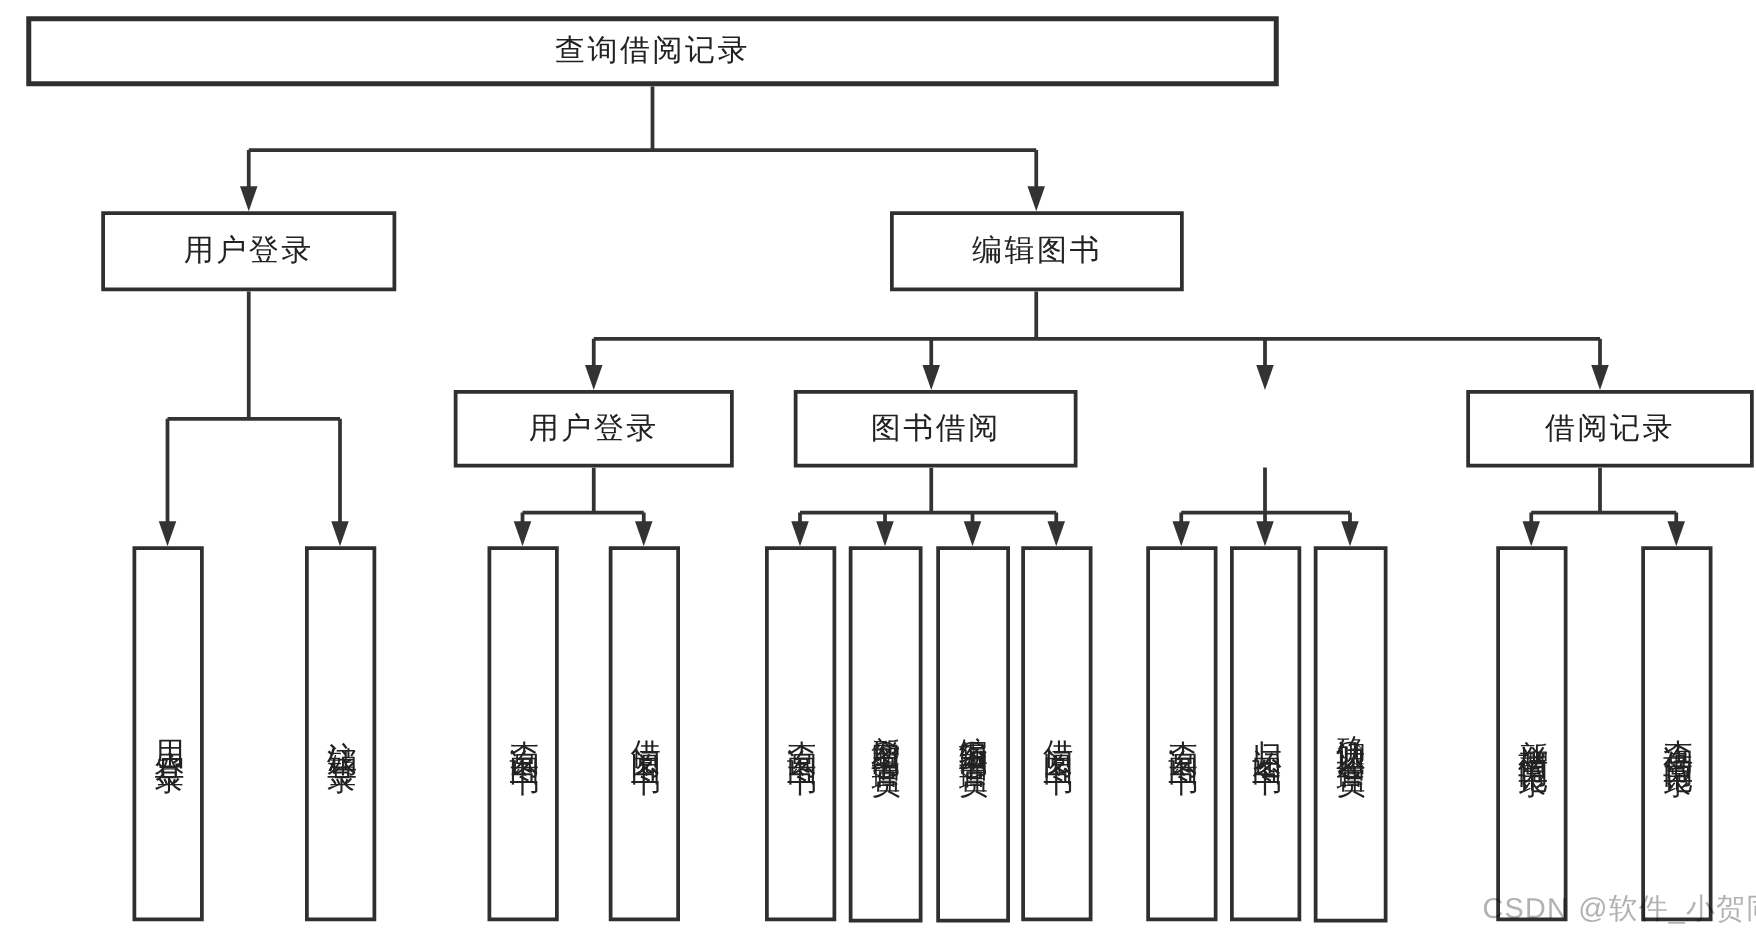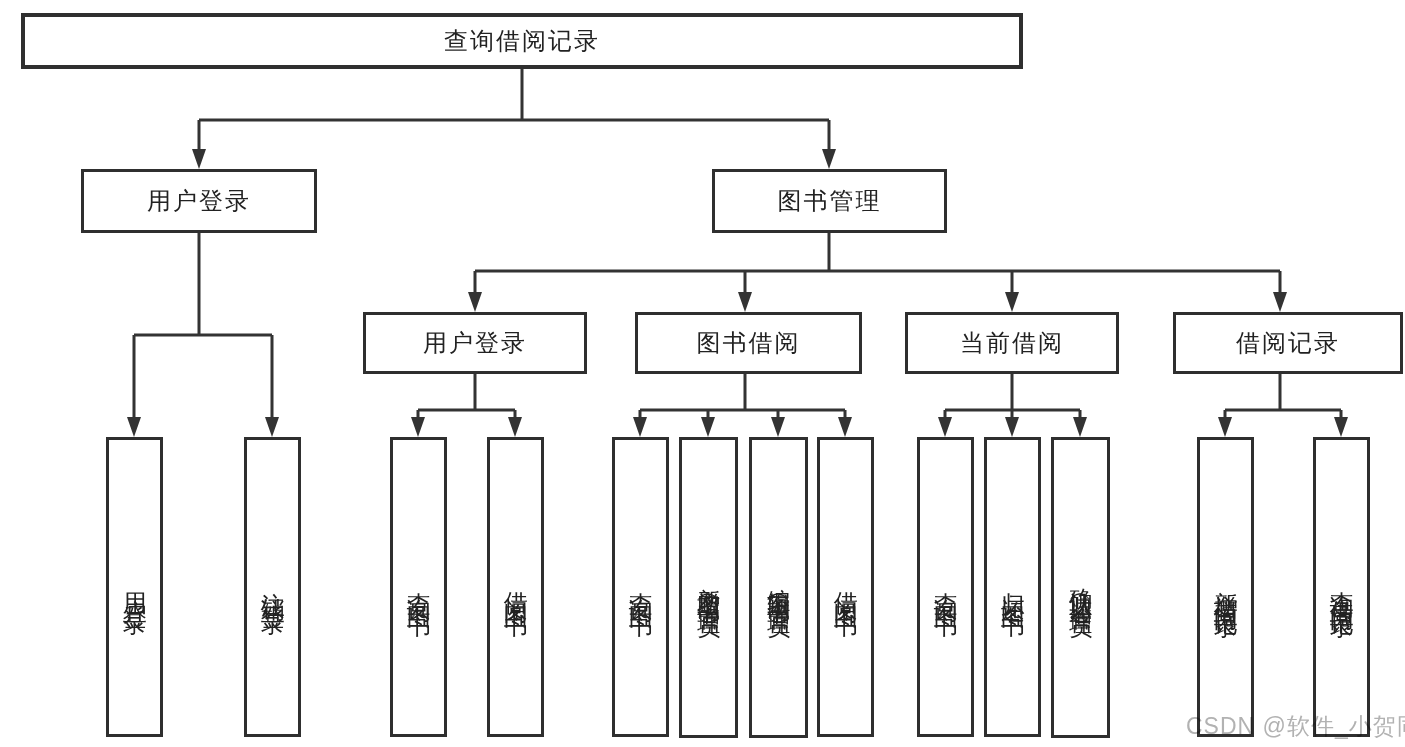--- a/index.html
+++ b/index.html
@@ -93,31 +93,28 @@
   </svg>
 
   <div class="box" style="left:21px;top:13px;width:1002px;height:56px;border-width:4px">
     <span class="h-label">查询借阅记录</span>
   </div>
 
   <div class="box" style="left:81px;top:169px;width:236px;height:64px">
     <span class="h-label">用户登录</span>
   </div>
   <div class="box" style="left:712px;top:169px;width:235px;height:64px">
-    <span class="h-label">图书管理</span>
+    <span class="h-label">编辑图书</span>
   </div>
 
   <div class="box" style="left:363px;top:312px;width:224px;height:62px">
     <span class="h-label">用户登录</span>
   </div>
   <div class="box" style="left:635px;top:312px;width:227px;height:62px">
     <span class="h-label">图书借阅</span>
-  </div>
-  <div class="box" style="left:905px;top:312px;width:214px;height:62px">
-    <span class="h-label">当前借阅</span>
   </div>
   <div class="box" style="left:1173px;top:312px;width:230px;height:62px">
     <span class="h-label">借阅记录</span>
   </div>
 
   <div class="box" style="left:106px;top:437px;width:57px;height:300px">
     <span class="v-label">用户登录</span>
   </div>
   <div class="box" style="left:244px;top:437px;width:57px;height:300px">
     <span class="v-label">注销登录</span>

